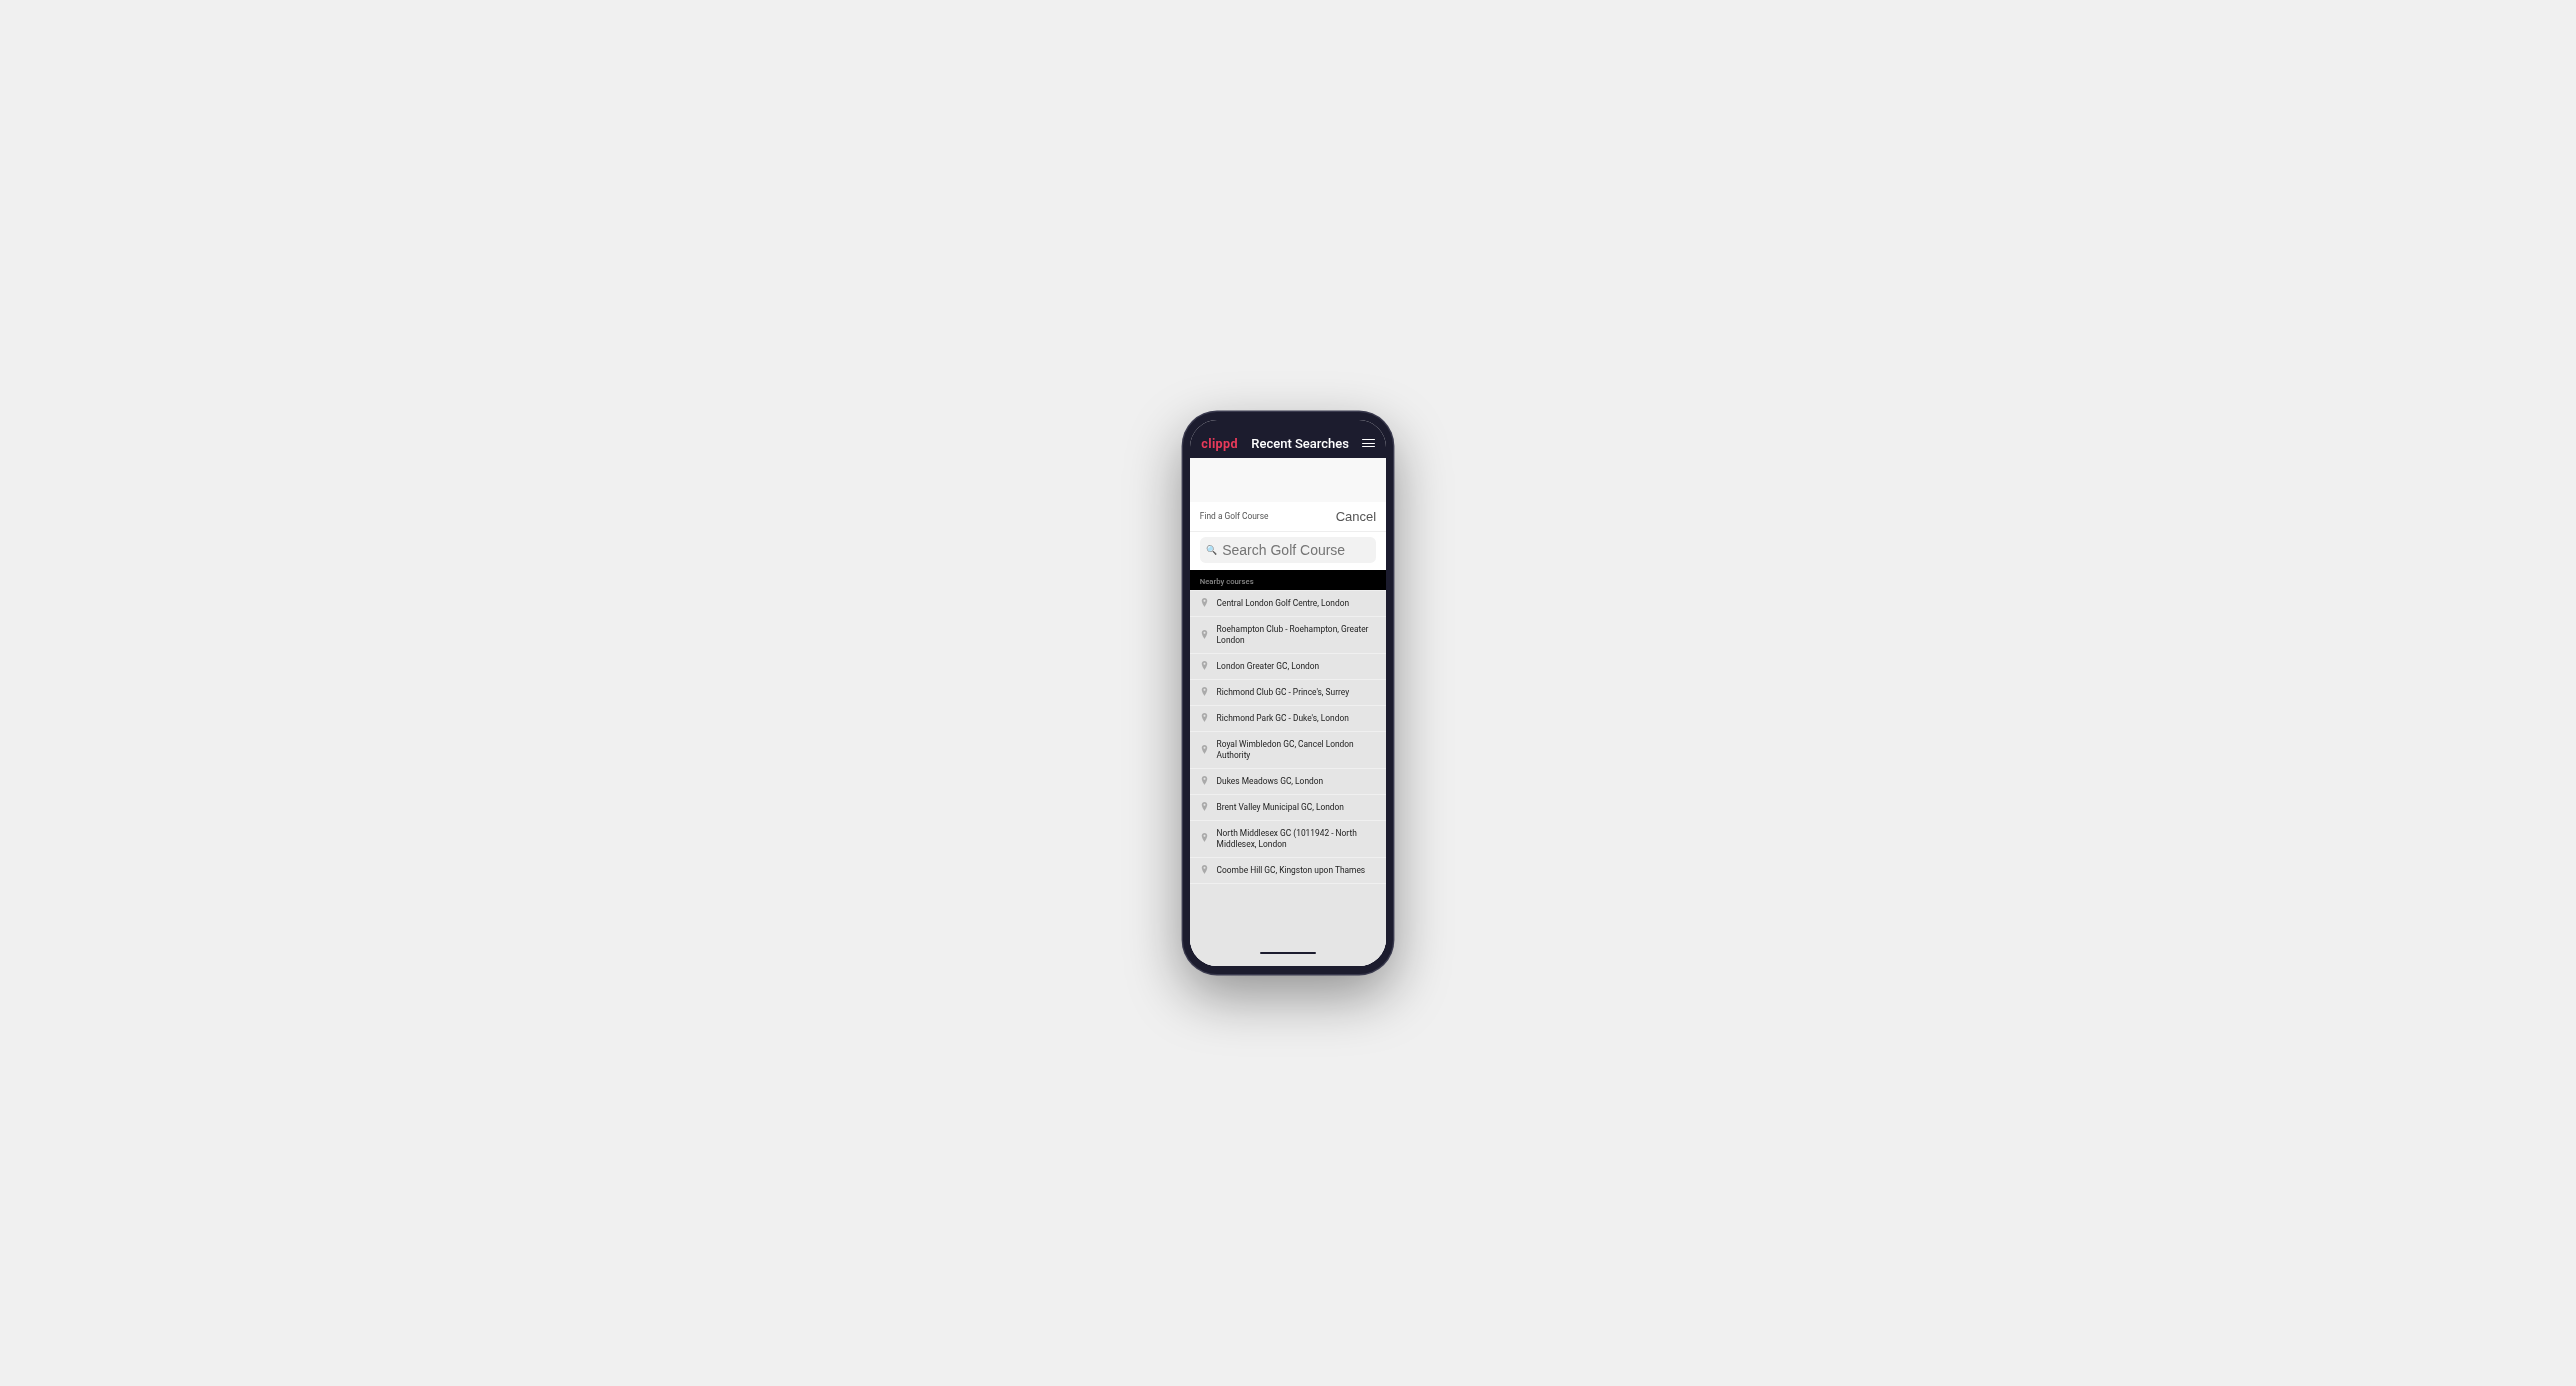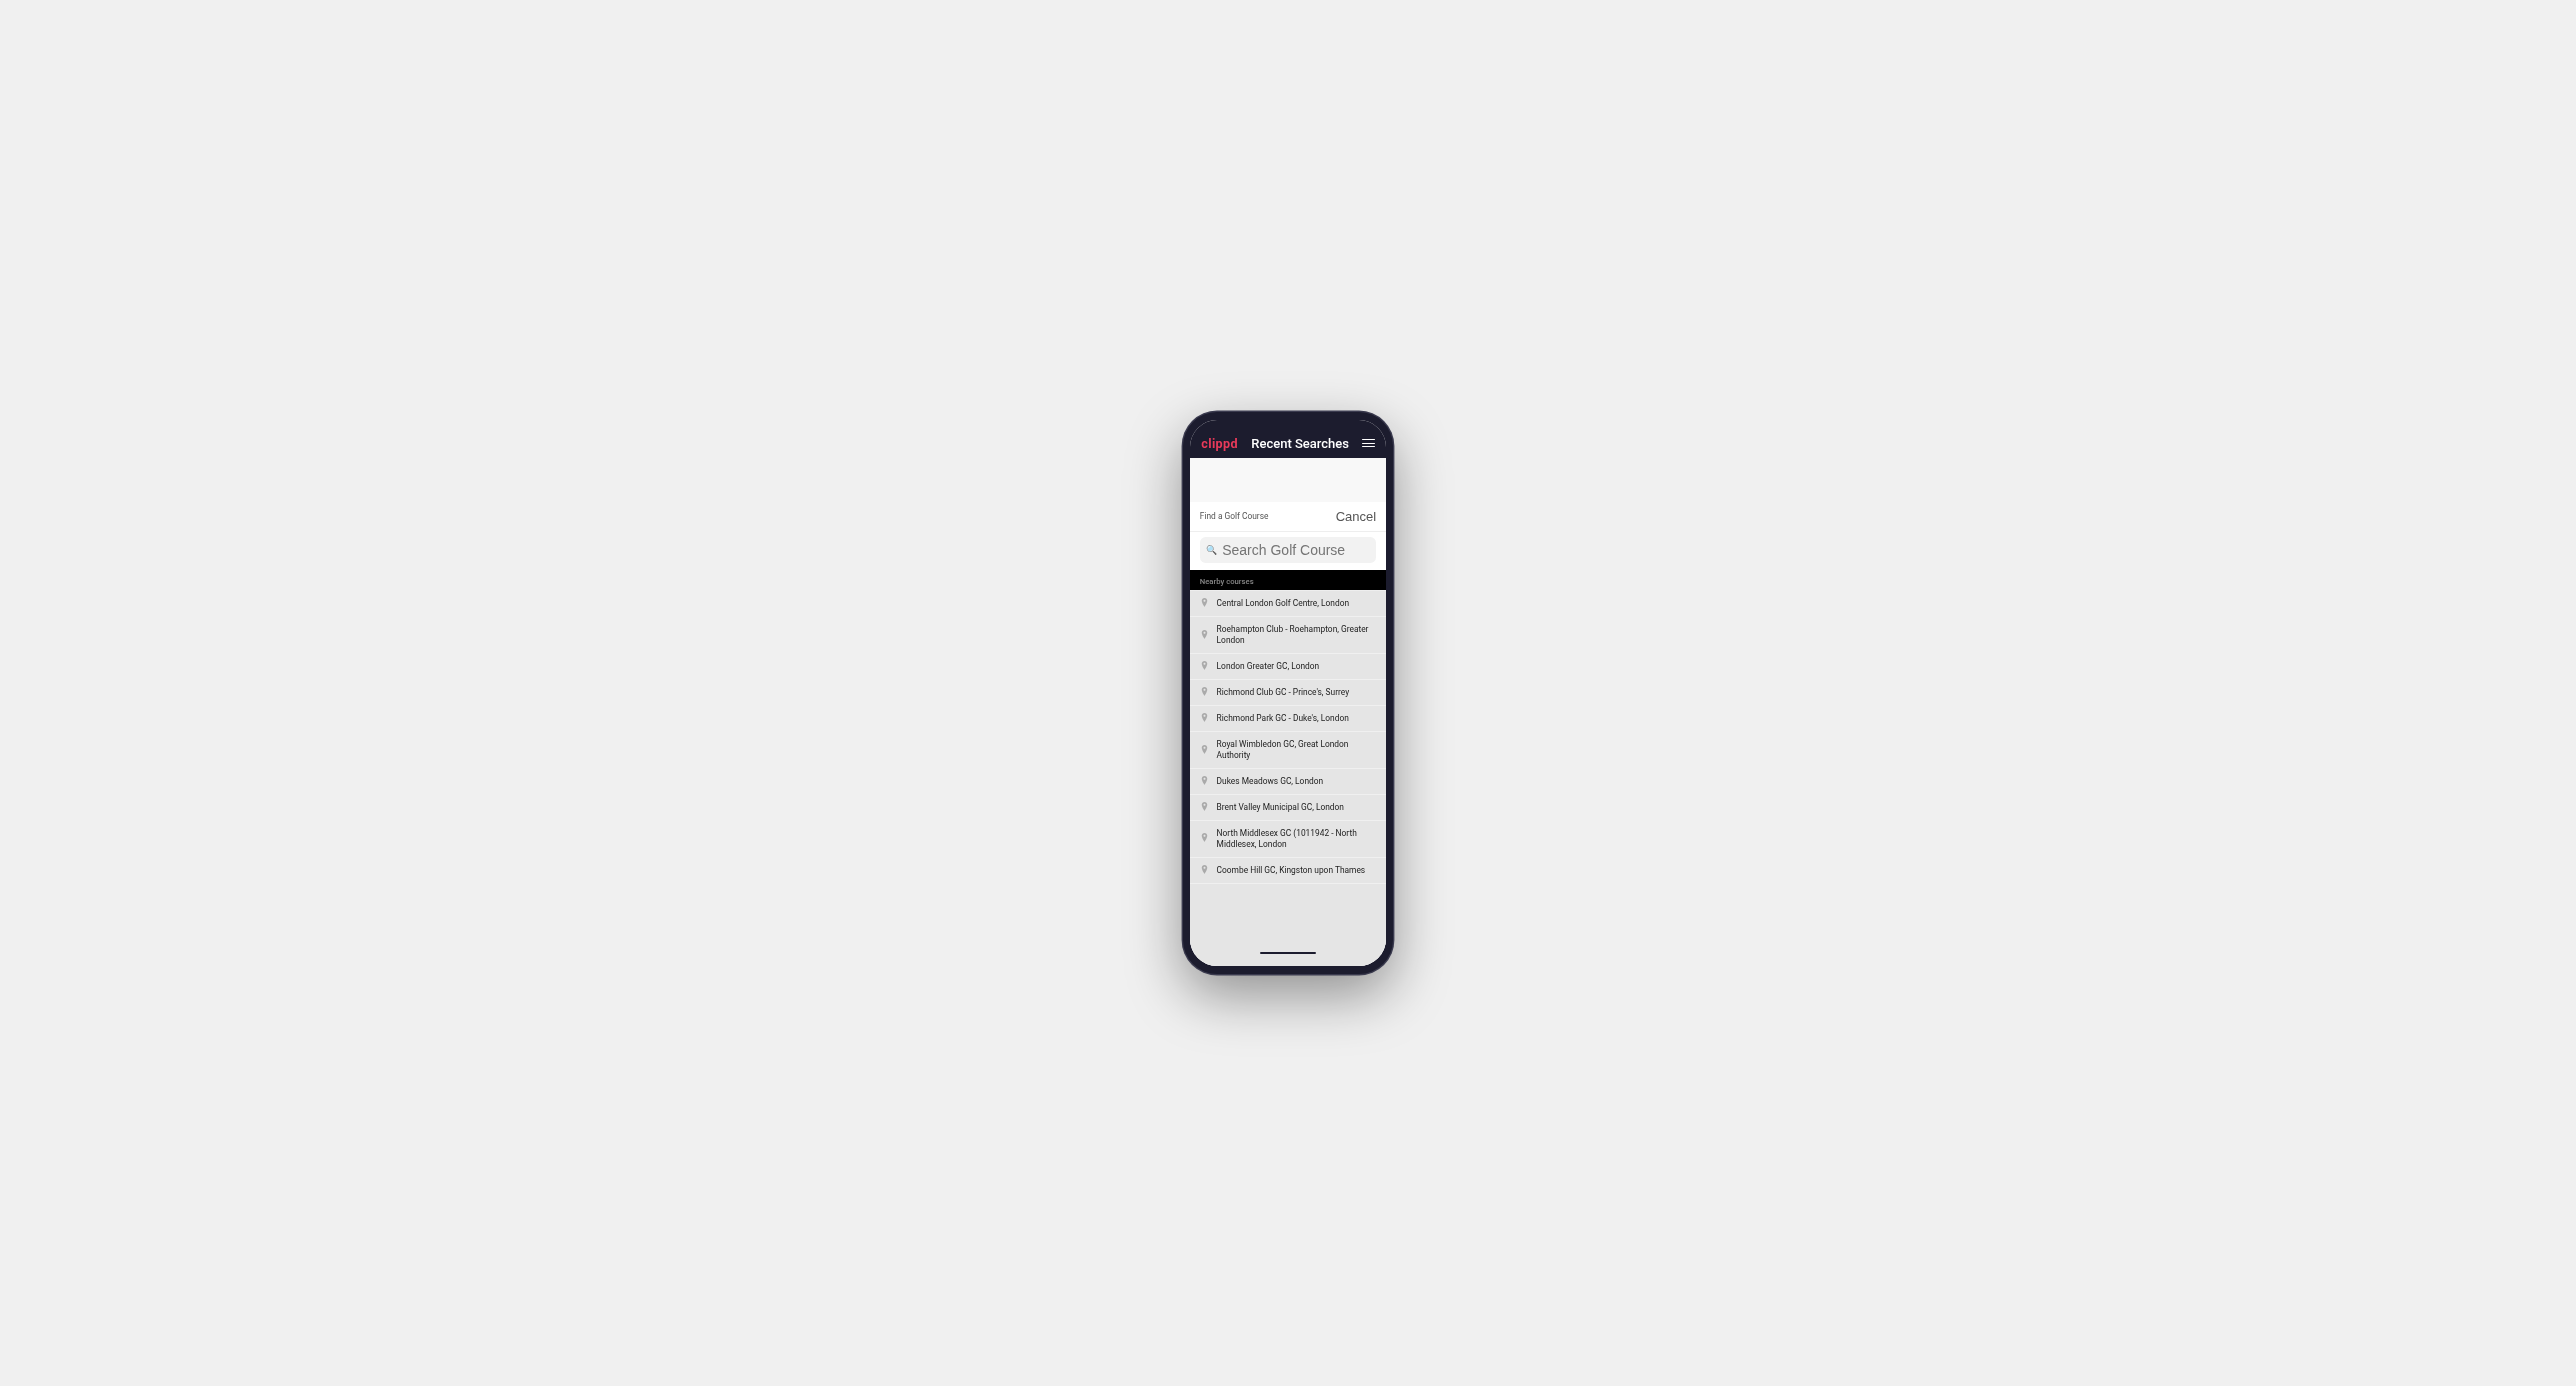--- a/index.html
+++ b/index.html
@@ -269,21 +269,21 @@
           <div class="course-item">
             <span class="pin-icon"><svg width="7" height="9" viewBox="0 0 10 13" fill="none" xmlns="http://www.w3.org/2000/svg">
       <path d="M5 0C2.79 0 1 1.79 1 4C1 7 5 13 5 13C5 13 9 7 9 4C9 1.79 7.21 0 5 0ZM5 5.5C4.17 5.5 3.5 4.83 3.5 4C3.5 3.17 4.17 2.5 5 2.5C5.83 2.5 6.5 3.17 6.5 4C6.5 4.83 5.83 5.5 5 5.5Z" fill="#aaaaaa"></path>
     </svg></span>
             <span class="course-name">Richmond Park GC - Duke's, London</span>
           </div>
           <div class="course-item">
             <span class="pin-icon"><svg width="7" height="9" viewBox="0 0 10 13" fill="none" xmlns="http://www.w3.org/2000/svg">
       <path d="M5 0C2.79 0 1 1.79 1 4C1 7 5 13 5 13C5 13 9 7 9 4C9 1.79 7.21 0 5 0ZM5 5.5C4.17 5.5 3.5 4.83 3.5 4C3.5 3.17 4.17 2.5 5 2.5C5.83 2.5 6.5 3.17 6.5 4C6.5 4.83 5.83 5.5 5 5.5Z" fill="#aaaaaa"></path>
     </svg></span>
-            <span class="course-name">Royal Wimbledon GC, Great London Authority</span>
+            <span class="course-name">Royal Wimbledon GC, Cancel London Authority</span>
           </div>
           <div class="course-item">
             <span class="pin-icon"><svg width="7" height="9" viewBox="0 0 10 13" fill="none" xmlns="http://www.w3.org/2000/svg">
       <path d="M5 0C2.79 0 1 1.79 1 4C1 7 5 13 5 13C5 13 9 7 9 4C9 1.79 7.21 0 5 0ZM5 5.5C4.17 5.5 3.5 4.83 3.5 4C3.5 3.17 4.17 2.5 5 2.5C5.83 2.5 6.5 3.17 6.5 4C6.5 4.83 5.83 5.5 5 5.5Z" fill="#aaaaaa"></path>
     </svg></span>
             <span class="course-name">Dukes Meadows GC, London</span>
           </div>
           <div class="course-item">
             <span class="pin-icon"><svg width="7" height="9" viewBox="0 0 10 13" fill="none" xmlns="http://www.w3.org/2000/svg">
       <path d="M5 0C2.79 0 1 1.79 1 4C1 7 5 13 5 13C5 13 9 7 9 4C9 1.79 7.21 0 5 0ZM5 5.5C4.17 5.5 3.5 4.83 3.5 4C3.5 3.17 4.17 2.5 5 2.5C5.83 2.5 6.5 3.17 6.5 4C6.5 4.83 5.83 5.5 5 5.5Z" fill="#aaaaaa"></path>

